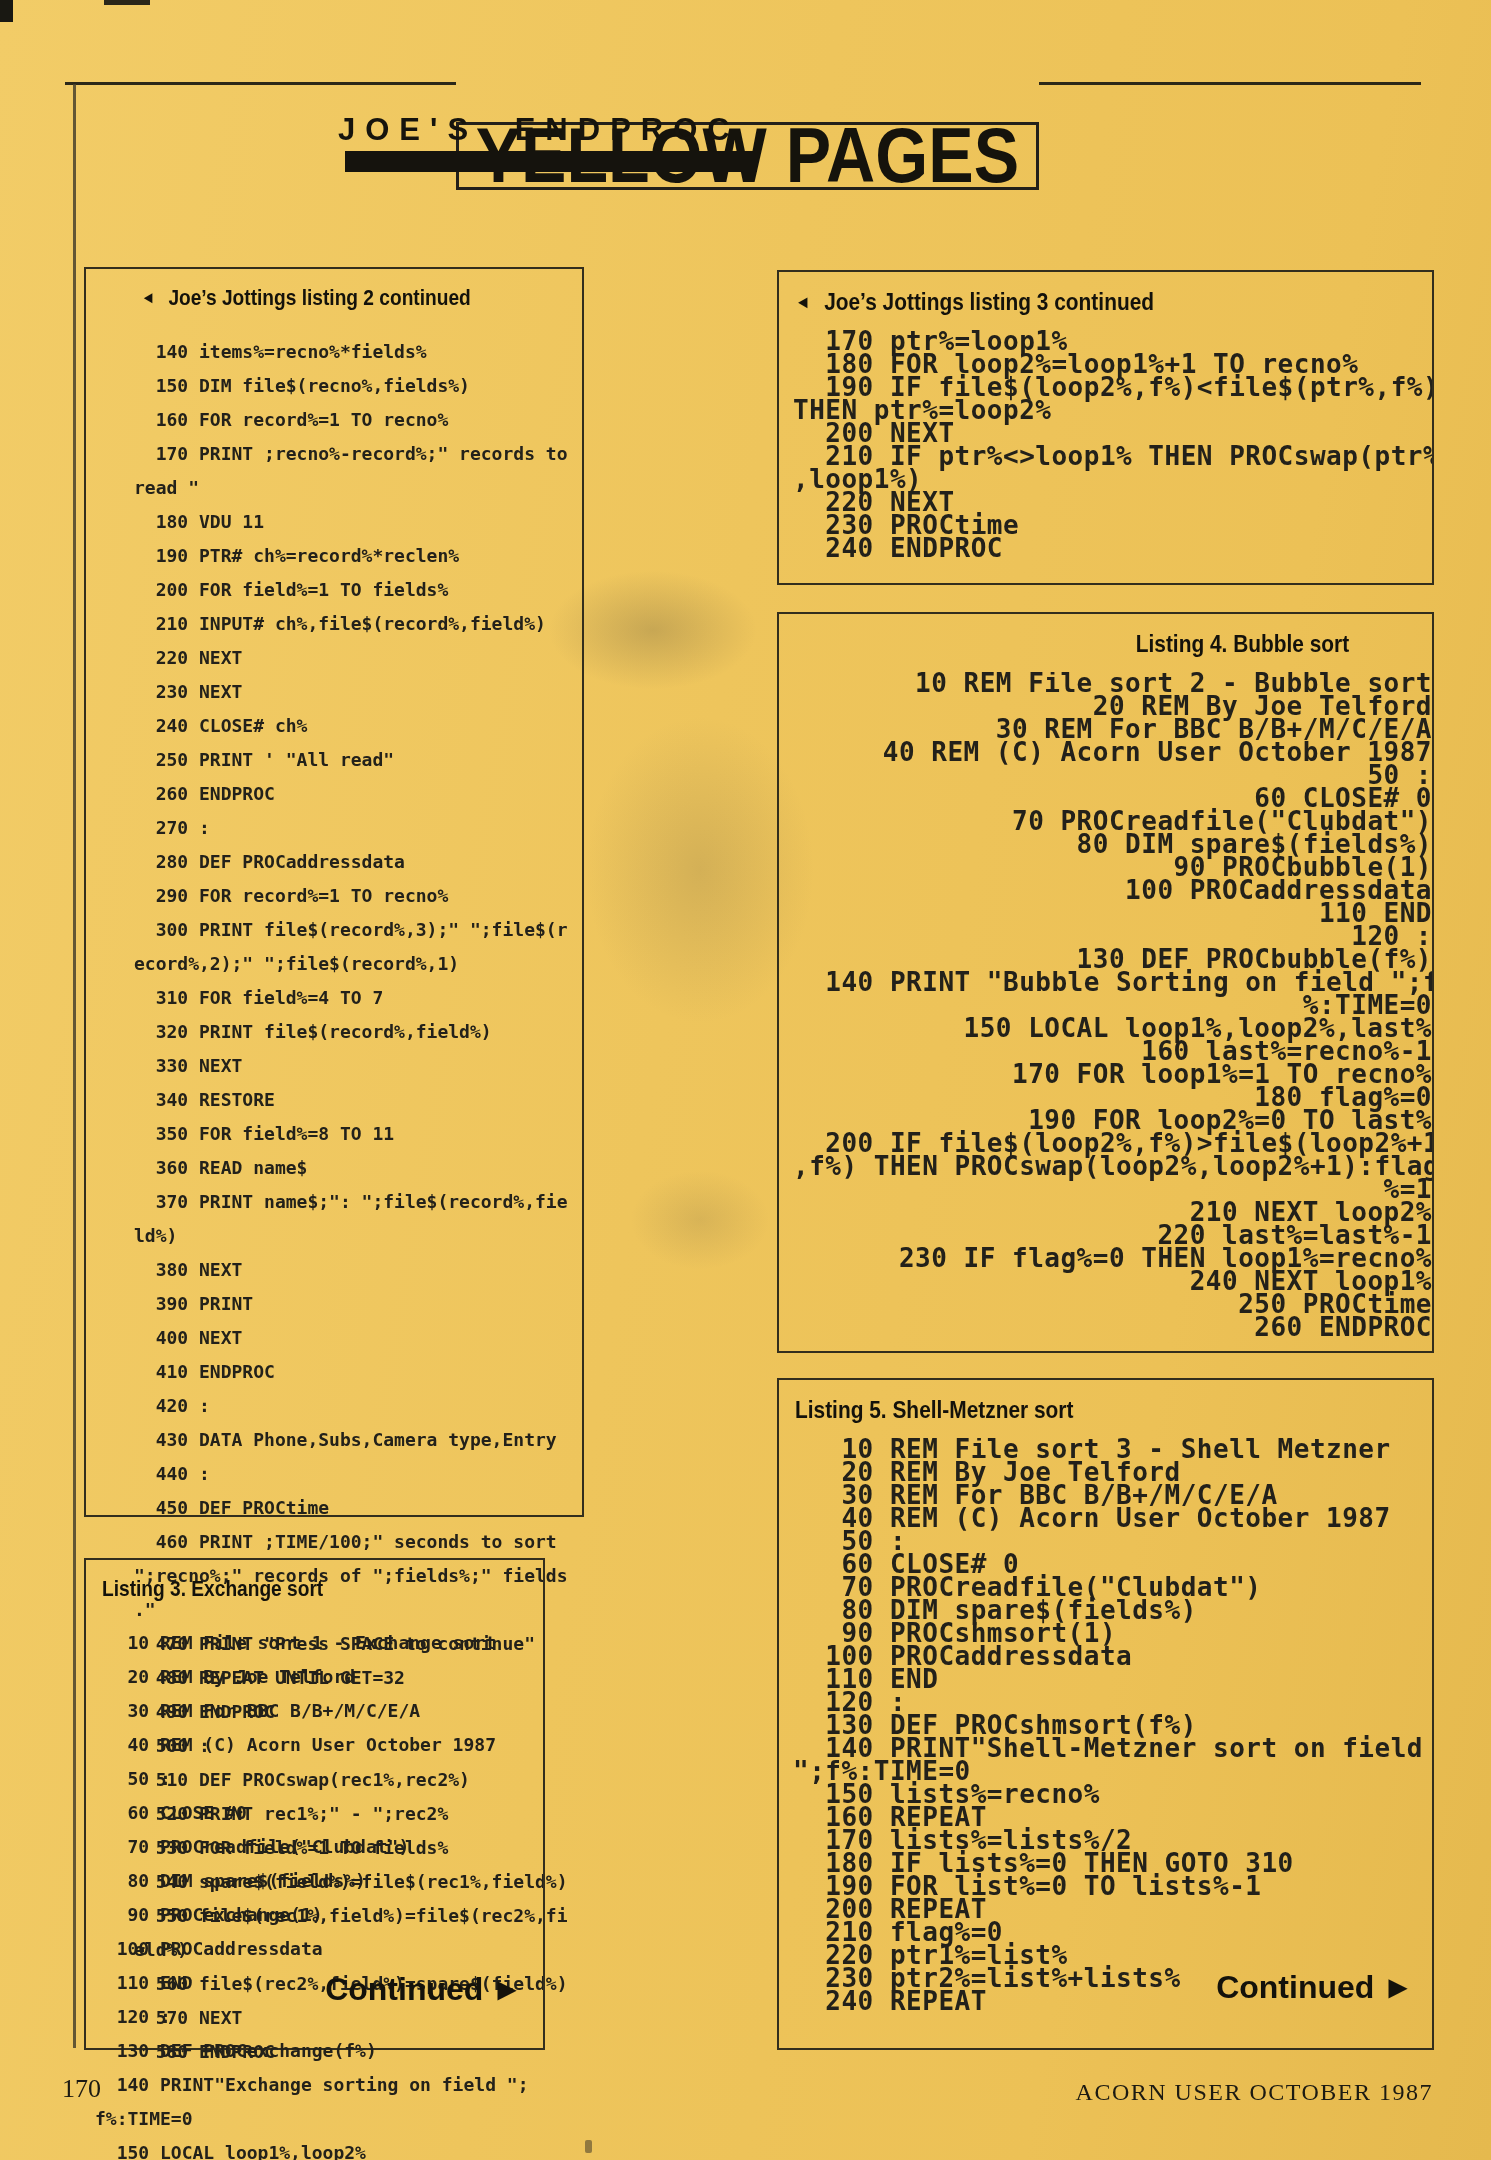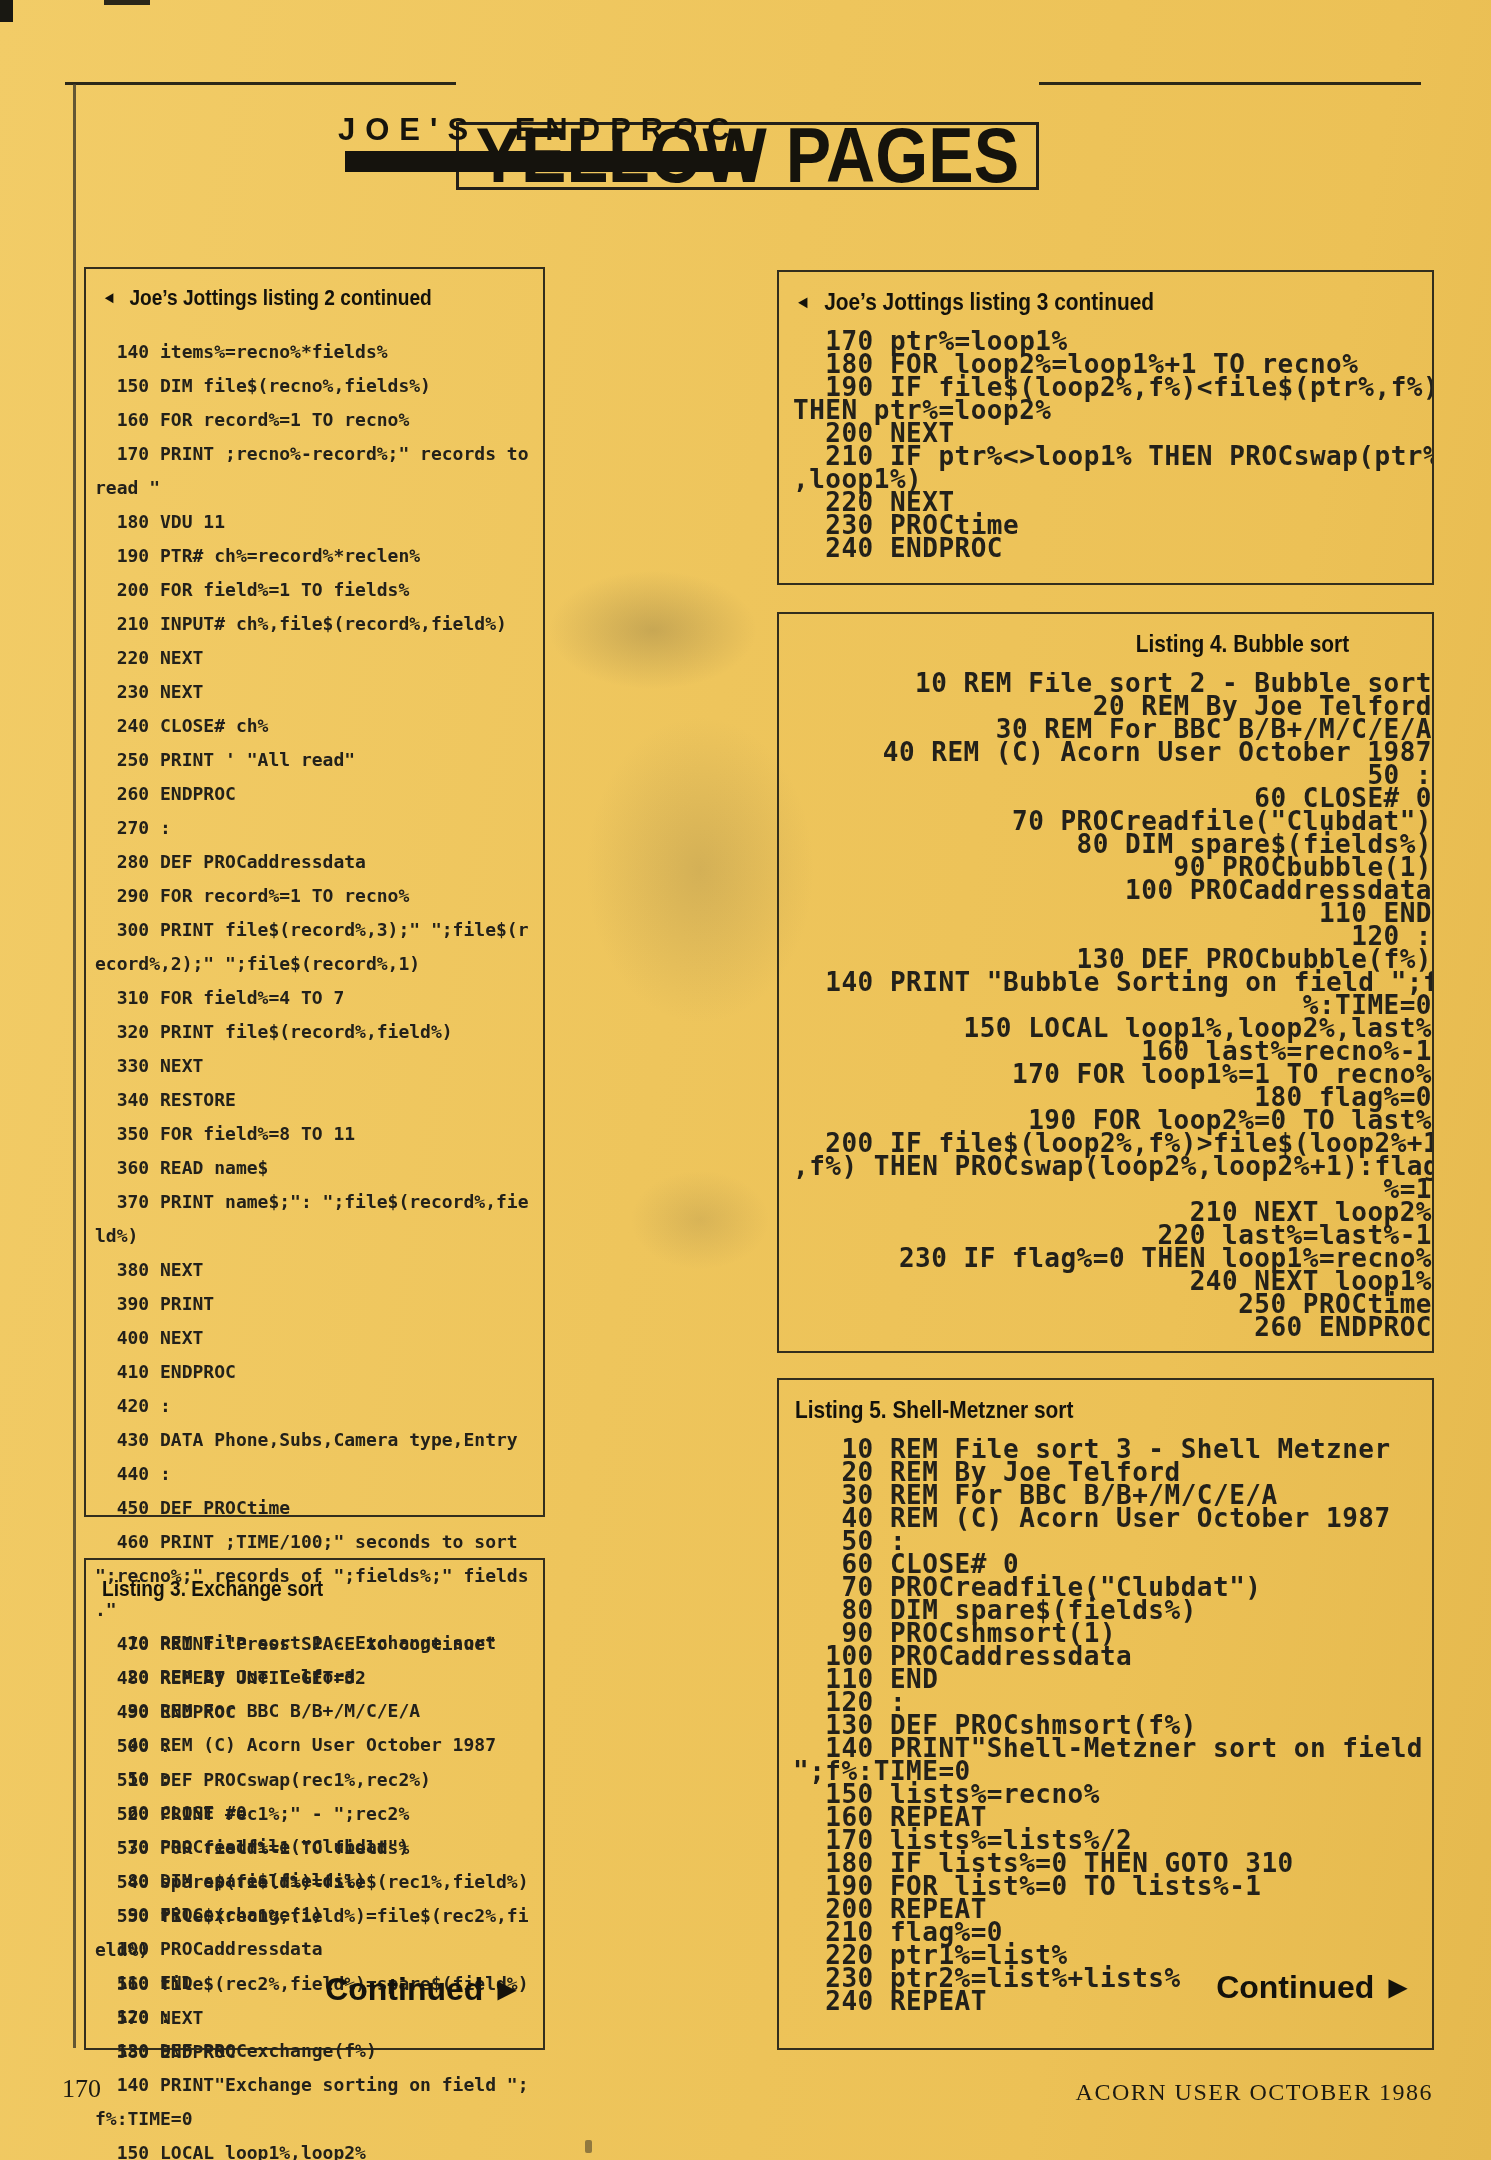--- a/index.html
+++ b/index.html
@@ -37,21 +37,21 @@
   .section-title {
     left:338px; top:112px; width:430px; font-size:31px; font-weight:bold;
     letter-spacing:10px; word-spacing:18px; color:#16140d; white-space:nowrap;
   }
   .section-bar { left:345px; top:151px; width:412px; height:21px; background:#15130d; }
 
   .margin-rule { left:73px; top:84px; width:3px; height:1964px; background:rgba(74,66,44,.85); }
 
   
   .box { position:absolute; border:2px solid #332e1d; }
-  .box-l1 { left:84px;  top:267px;  width:457px; height:1246px; }
+  .box-l1 { left:84px;  top:267px;  width:457px; height:1246px;padding-left:39px; }
   .box-l2 { left:84px;  top:1558px; width:457px; height:488px;  }
   .box-r1 { left:777px; top:270px;  width:653px; height:311px;  }
   .box-r2 { left:777px; top:612px;  width:653px; height:737px;text-align:right;  }
   .box-r3 { left:777px; top:1378px; width:653px; height:668px;  }
 
   .box-heading {
     margin:16px 0 0 16px; font-weight:bold; color:#14120b;
     transform:scaleX(.87); transform-origin:left center; white-space:nowrap;
   }
   .heading-left  { font-size:22px; }
@@ -261,13 +261,13 @@
   210 flag%=0
   220 ptr1%=list%
   230 ptr2%=list%+lists%
   240 REPEAT</pre>
   <div class="continued continued-r3">
     <span>Continued</span><span class="arrow">►</span>
   </div>
 </section>
 
 <div class="abs page-num">170</div>
-<div class="abs journal">ACORN USER OCTOBER 1986</div>
+<div class="abs journal">ACORN USER OCTOBER 1987</div>
 
 </body></html>

